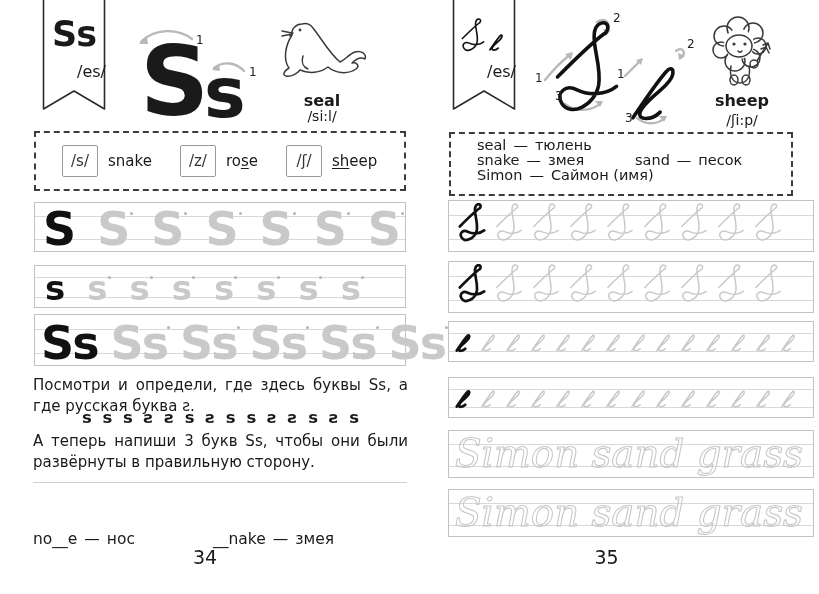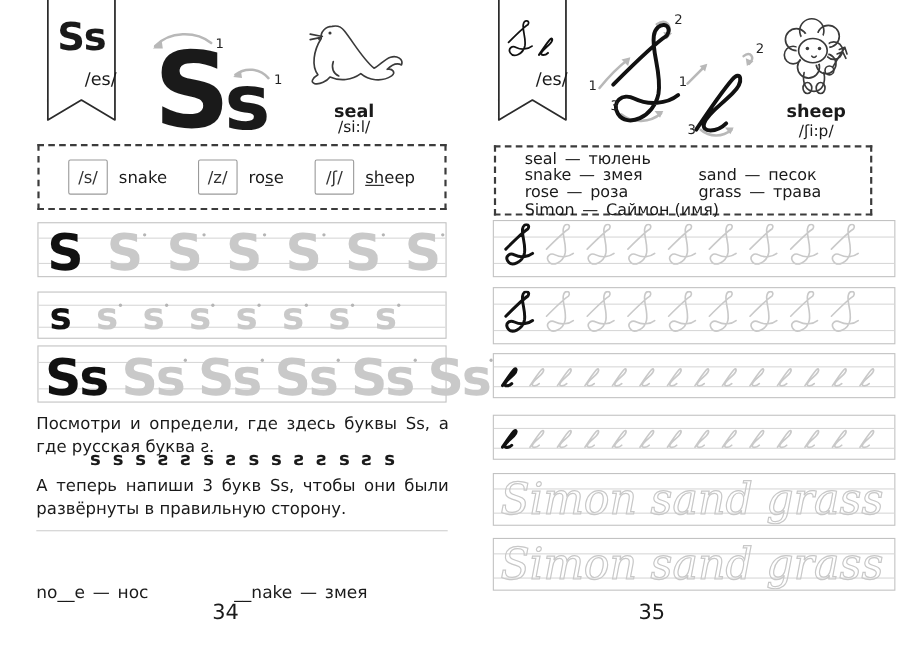--- a/index.html
+++ b/index.html
@@ -236,24 +236,20 @@
 
   <div class="dashed vocab" style="left:449px;top:132px;width:344px;height:64px;">
     <div class="vrow">
       <span class="ventry"><span>seal</span><span class="dash">—</span><span>тюлень</span></span>
     </div>
     <div class="vrow">
       <span class="ventry"><span>snake</span><span class="dash">—</span><span>змея</span></span>
       <span class="ventry"><span>sand</span><span class="dash">—</span><span>песок</span></span>
     </div>
     <div class="vrow">
-      <span class="ventry"><span>rose</span><span class="dash">—</span><span>роза</span></span>
-      <span class="ventry"><span>grass</span><span class="dash">—</span><span>трава</span></span>
-    </div>
-    <div class="vrow">
       <span class="ventry"><span>Simon</span><span class="dash">—</span><span>Саймон (имя)</span></span>
     </div>
   </div>
 
   <div class="rrow" style="left:448px;top:200px;width:366px;height:52px;">
     <div class="gl g1"></div>
       <div class="gl g2"></div>
     <div class="letters ltc-cap">
         <svg viewBox="0 0 34 46" class="cur cap blk">
           <use href="#cur-S"></use>
@@ -421,15 +417,15 @@
     </svg>
   </div>
   <div class="rrow" style="left:448px;top:489px;width:366px;height:48px;">
     <div class="gl g1"></div>
       <div class="gl g2"></div>
     <svg style="position:absolute;inset:0;" width="364" height="46" viewBox="0 0 364 46">
       <text class="trace-words-text" x="6" y="36" textLength="348" lengthAdjust="spacingAndGlyphs">Simon sand grass</text>
     </svg>
   </div>
 
-  <div class="pagenum" style="left:388px;top:546px;width:409px;">35</div>
+  <div class="pagenum" style="left:402px;top:546px;width:409px;">35</div>
 
 </div>
 
 </body></html>

